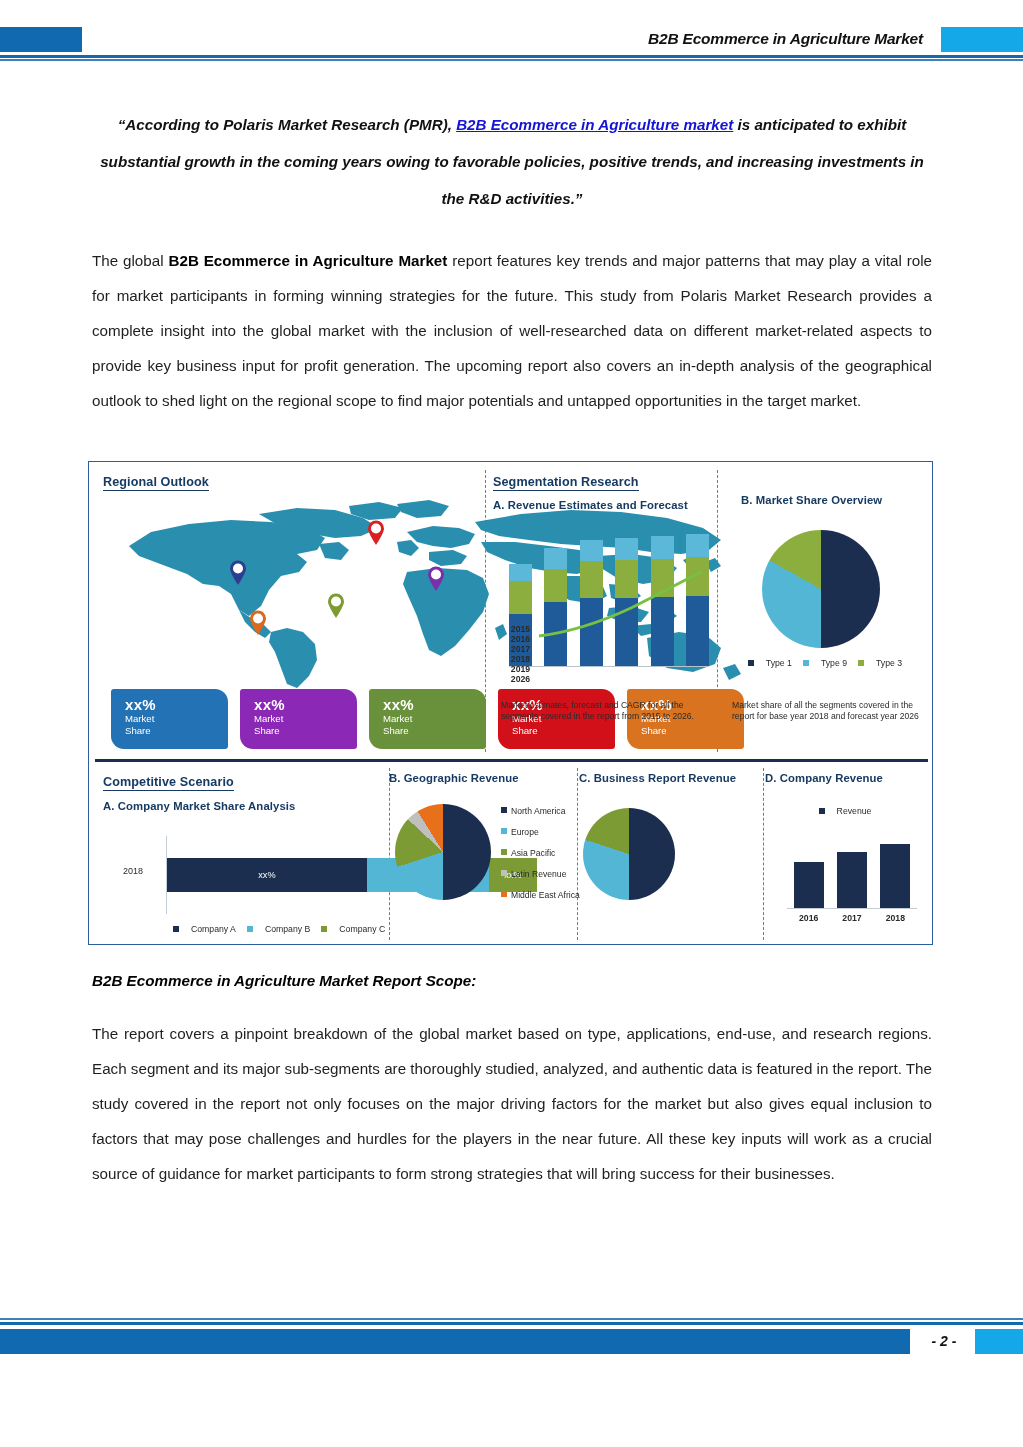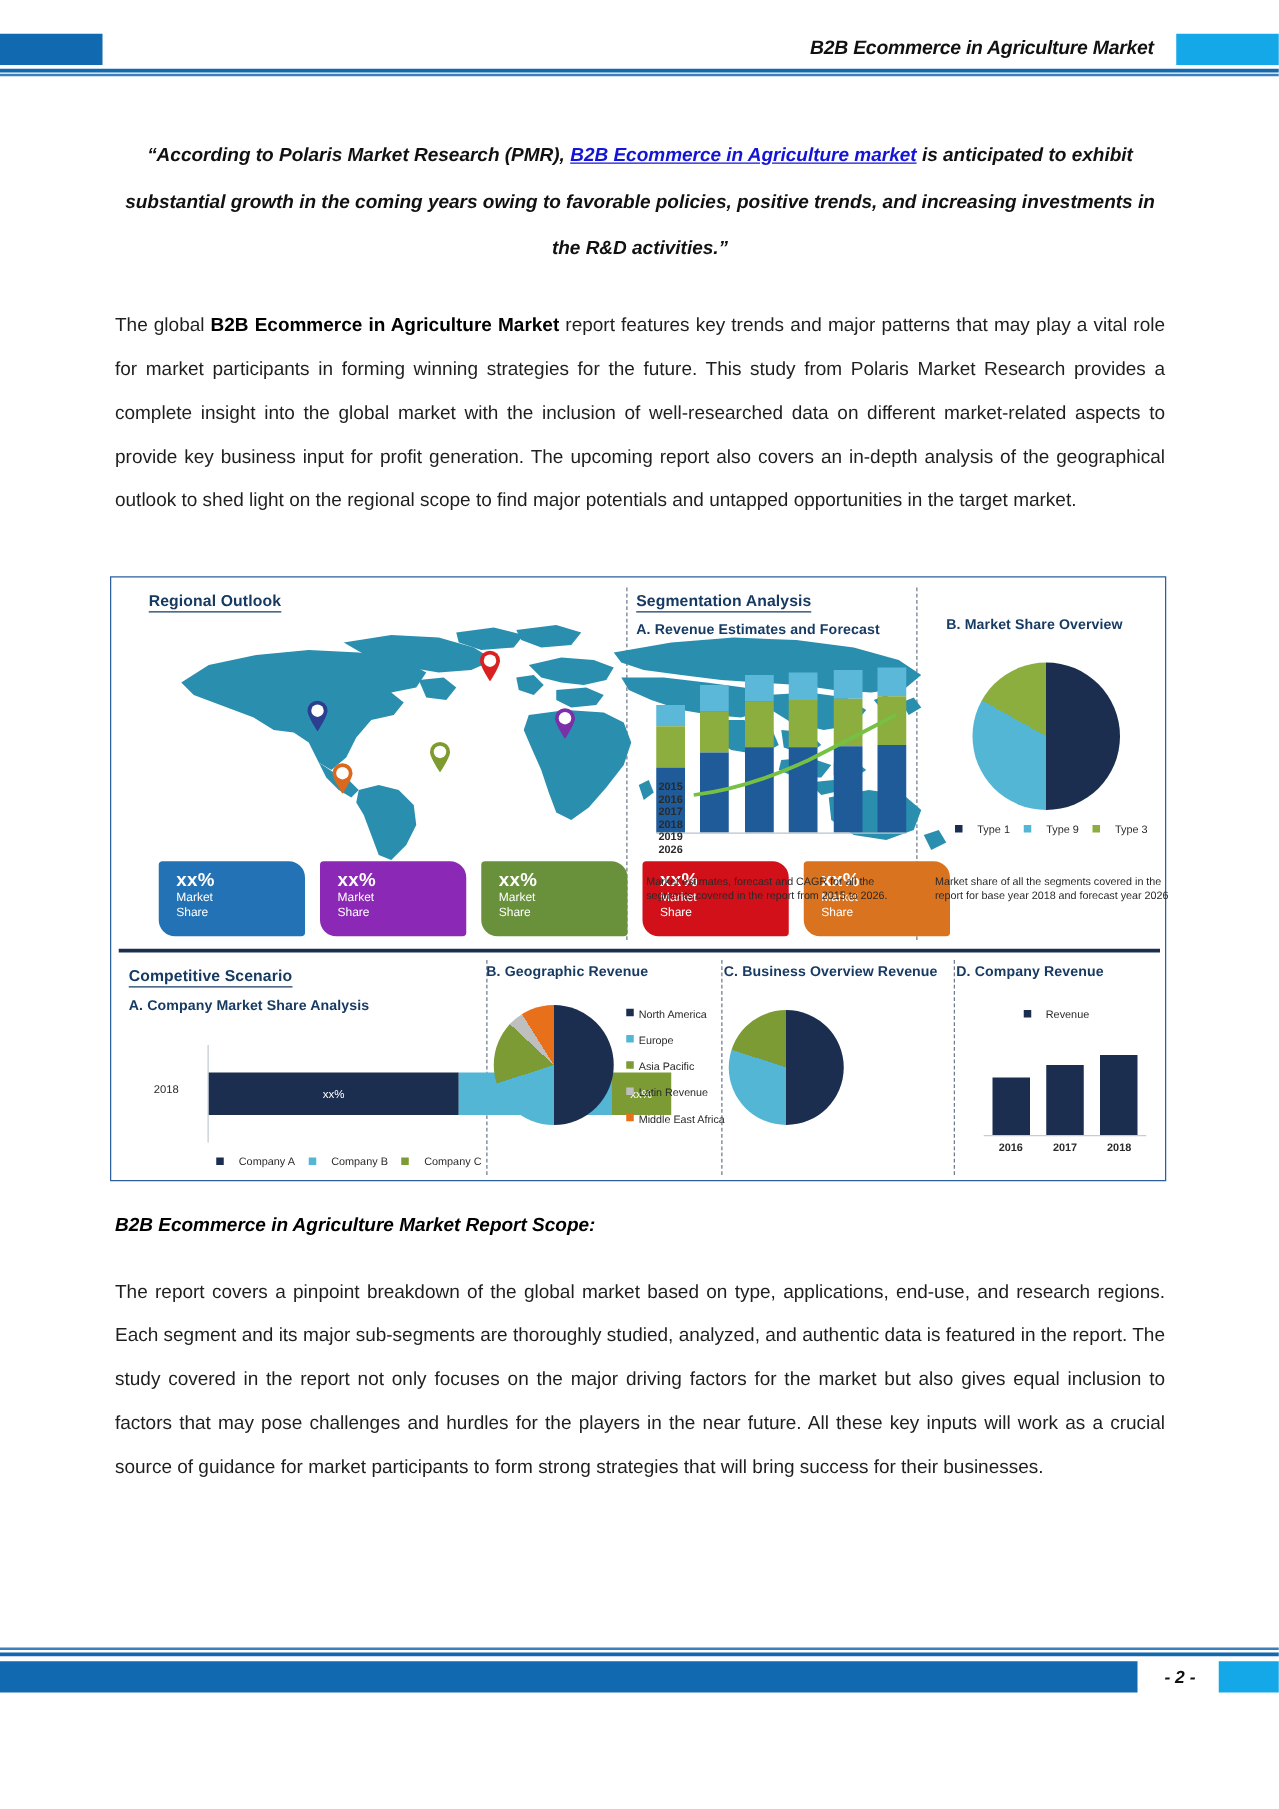--- a/index.html
+++ b/index.html
@@ -36,21 +36,21 @@
   .para b{font-weight:bold;color:#000;}
   .para.p1{margin-top:26px;}
   .scope-head{font-size:15.2px;font-weight:bold;color:#000;margin:0;font-style:italic;}
   .para.p2{margin-top:27px;}
 
   
   .info{
     position:absolute;left:88px;top:461px;width:845px;height:484px;
     border:1.3px solid #2c5f9e;background:#ffffff;box-sizing:border-box;
   }
-  .info-top{position:absolute;left:16px;top:0;width:100%;height:296px;}
+  .info-top{position:absolute;left:0;top:0;width:100%;height:296px;}
   .info-hrule{position:absolute;left:6px;top:297px;width:833px;height:2.6px;background:#1b2e4f;}
   .info-bot{position:absolute;left:0;top:302px;width:100%;height:180px;}
 
   .vdash{position:absolute;width:0;border-left:1.6px dashed #6d7b8d;}
 
   .sec-title{
     font-weight:bold;font-size:12.6px;color:#173a63;
     border-bottom:1.4px solid #173a63;display:inline-block;
     padding-bottom:1px;letter-spacing:.1px;
   }
@@ -253,21 +253,21 @@
         </div>
         <div class="card" style="background:#D9731F;">
           <div class="pc">xx%</div>
           <div class="lb">Market</div>
           <div class="lb">Share</div>
         </div>
       </div>
     </div>
 
     <div class="segment">
-      <div class="sec-title">Segmentation Analysis</div>
+      <div class="sec-title">Segmentation Research</div>
       <div class="sub-title" style="margin-top:8px;">A. Revenue Estimates and Forecast</div>
 
       <div class="barchart">
         <div class="bargrp">
           <div class="bcol">
             <div class="seg-top" style="height:17px;"></div>
               <div class="seg-mid" style="height:33px;"></div>
               <div class="seg-bot" style="height:52px;"></div>
           </div>
           <div class="bcol">
@@ -395,21 +395,21 @@
             <span>Latin Revenue</span>
           </div>
         <div class="li">
             <i class="sw" style="background:#E8701A;margin-top:1px;"></i>
             <span style="display:inline-block;width:74px;">Middle East Africa</span>
           </div>
       </div>
     </div>
 
     <div class="bizseg">
-      <div class="sub-title">C. Business Overview Revenue</div>
+      <div class="sub-title">C. Business Report Revenue</div>
       <div class="pie-sm" style="left:4px;top:36px;width:92px;height:92px;background:conic-gradient(#1B2E4F 0deg 180deg, #52B6D4 180deg 288deg, #7C9B35 288deg 360deg);"></div>
     </div>
 
     <div class="comprev">
       <div class="sub-title">D. Company Revenue</div>
       <div class="legend" style="position:absolute;left:20px;top:34px;width:120px;">
         <span class="li">
             <i class="sw" style="background:#1B2E4F;"></i>
             <span>Revenue</span>
           </span>

